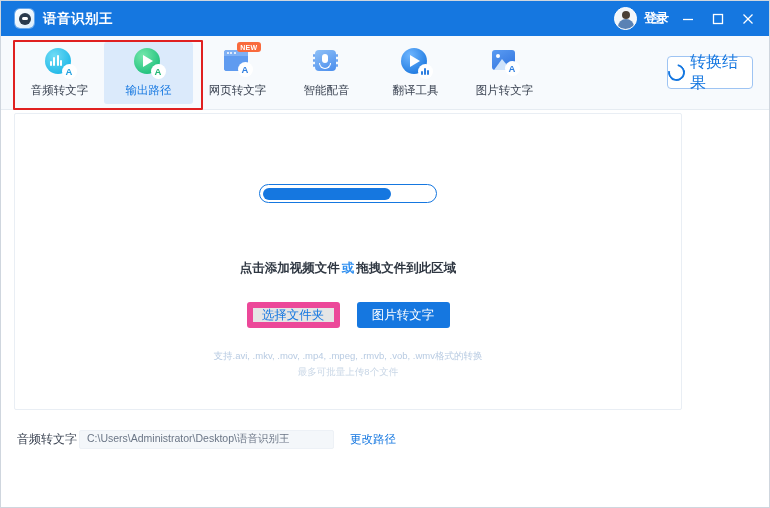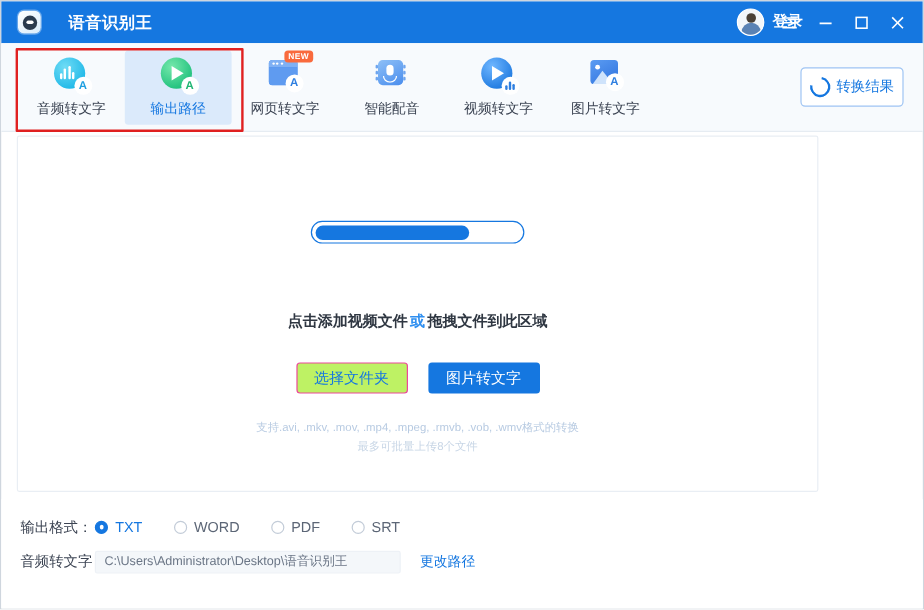--- a/index.html
+++ b/index.html
@@ -58,21 +58,21 @@
     content: "";
     width: 6px;
     height: 2.5px;
     border-radius: 2px;
     background: #ffffff;
   }
   .app-title {
     color: #ffffff;
     font-size: 13.5px;
     font-weight: bold;
-    margin-left: 23px;
+    margin-left: 9px;
     letter-spacing: .5px;
   }
   .title-spacer { flex: 1; }
   .login-wrap {
     display: flex;
     align-items: center;
     margin-right: 92px;
   }
   .avatar {
     width: 21px;
@@ -314,21 +314,21 @@
     height: 31px;
     border: 1px solid #9ec4f3;
     border-radius: 4px;
     background: #ffffff;
     display: flex;
     align-items: center;
     justify-content: center;
     gap: 5px;
     cursor: pointer;
   }
-  .result-btn .lbl { font-size: 12px; color: #1577e0; }
+  .result-btn .lbl { font-size: 16px; color: #1577e0; }
   .refresh-ring {
     width: 13px; height: 13px; border-radius: 50%;
     border: 2px solid #1577e0;
     border-top-color: transparent;
     transform: rotate(-35deg);
     flex: none;
   }
 
   
   .dropzone {
@@ -379,22 +379,22 @@
     height: 26px;
     border-radius: 3px;
     font-size: 12.5px;
     display: flex;
     align-items: center;
     justify-content: center;
     cursor: pointer;
     box-sizing: border-box;
   }
   .btn.ghost {
-    border: 1px solid #ec4899;
-    background: #bef264;
+    border: 6px solid #ec4899;
+    background: #e5e5e5;
     color: #1577e0;
   }
   .btn.primary {
     background: #1577e0;
     color: #ffffff;
   }
   .support-1 {
     margin-top: 22px;
     font-size: 9.5px;
     color: #b8cbe2;
@@ -636,21 +636,21 @@
       <div class="ticon">
         <div class="ic-vid2aud">
             <div class="play-tri"></div>
           </div>
         <div class="badge-wave">
             <i style="height:4px"></i>
             <i style="height:7px"></i>
             <i style="height:5px"></i>
           </div>
       </div>
-      <div class="tlabel">视频转文字</div>
+      <div class="tlabel">翻译工具</div>
     </div>
 
     <div class="tab">
       <div class="ticon">
         <div class="ic-img">
           <div class="sun"></div>
           <div class="hill"></div>
         </div>
         <div class="badge-a blue" style="right:0px;bottom:1px;">A</div>
       </div>
@@ -679,39 +679,20 @@
       <div class="btn ghost">选择文件夹</div>
       <div class="btn primary">图片转文字</div>
     </div>
 
     <div class="support-1">支持.avi, .mkv, .mov, .mp4, .mpeg, .rmvb, .vob, .wmv格式的转换</div>
     <div class="support-2">最多可批量上传8个文件</div>
   </div>
 
   <div class="options">
 
-    <div class="opt-row">
-      <div class="opt-label">输出格式：</div>
-      <div class="radio on">
-        <span class="dot"></span>
-        <span class="rlbl">TXT</span>
-      </div>
-      <div class="radio">
-        <span class="dot"></span>
-        <span class="rlbl">WORD</span>
-      </div>
-      <div class="radio">
-        <span class="dot"></span>
-        <span class="rlbl">PDF</span>
-      </div>
-      <div class="radio">
-        <span class="dot"></span>
-        <span class="rlbl">SRT</span>
-      </div>
-    </div>
 
 
     <div class="opt-row">
       <div class="opt-label">音频转文字：</div>
       <div class="path-field">C:\Users\Administrator\Desktop\语音识别王</div>
       <div class="change-path">更改路径</div>
     </div>
 
   </div>
 

